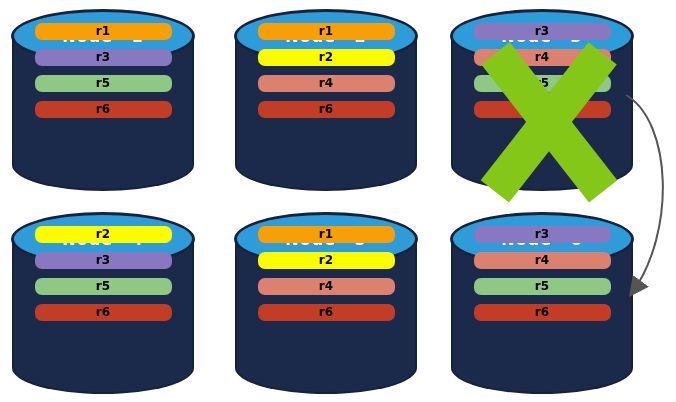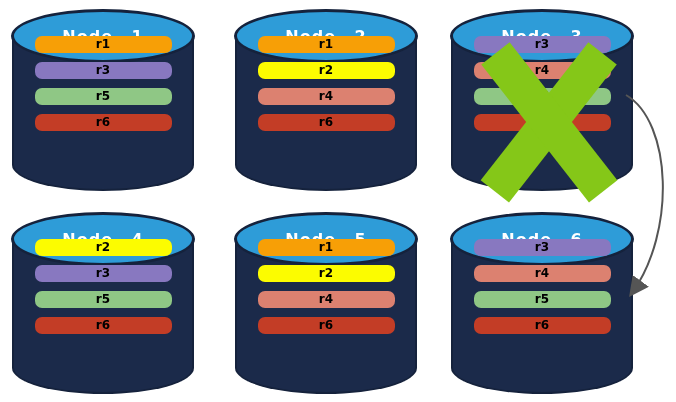--- a/index.html
+++ b/index.html
@@ -10,21 +10,21 @@
   }
   .node{position:absolute;width:184px;height:182px;}
   .cyl-body{
     position:absolute;left:1px;top:27px;width:182px;height:155px;
     background:#1B2A4A;border:2px solid #15223C;border-top:none;
     box-sizing:border-box;
     border-bottom-left-radius:91px 26px;
     border-bottom-right-radius:91px 26px;
   }
   .bars{
-    position:absolute;left:0;top:27px;width:100%;
+    position:absolute;left:0;top:14px;width:100%;
     display:flex;flex-direction:column;align-items:center;gap:9px;
   }
   .replica{
     width:137px;height:17px;border-radius:7px;
     display:flex;align-items:center;justify-content:center;
   }
   .rlabel{
     font-weight:bold;font-size:12px;color:#000;line-height:17px;
   }
   .cyl-top{

